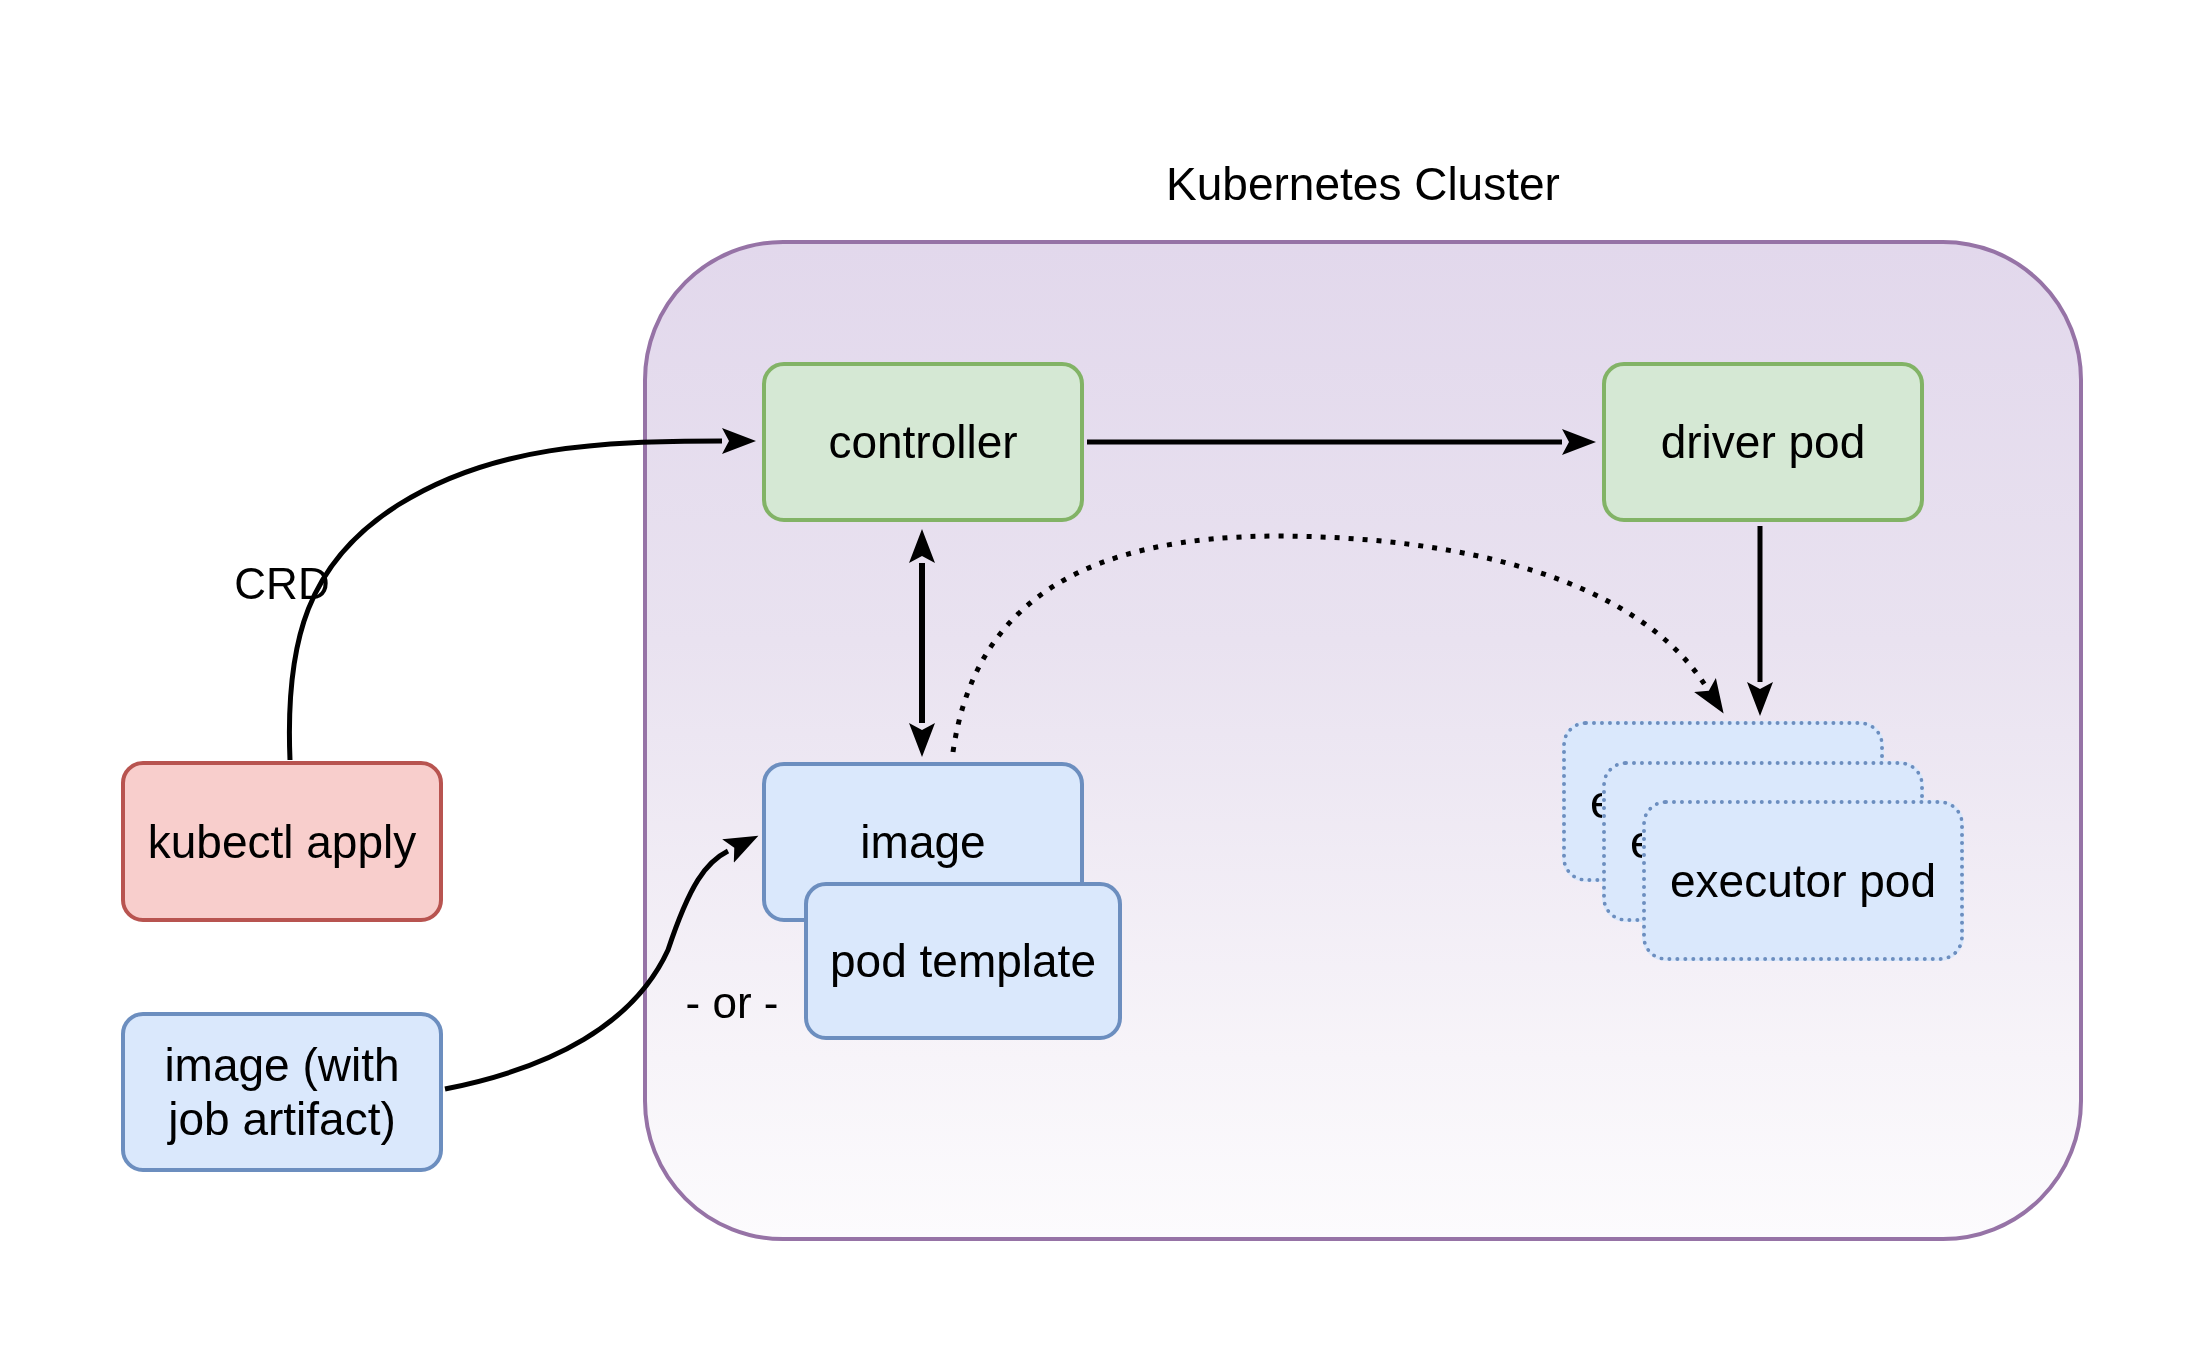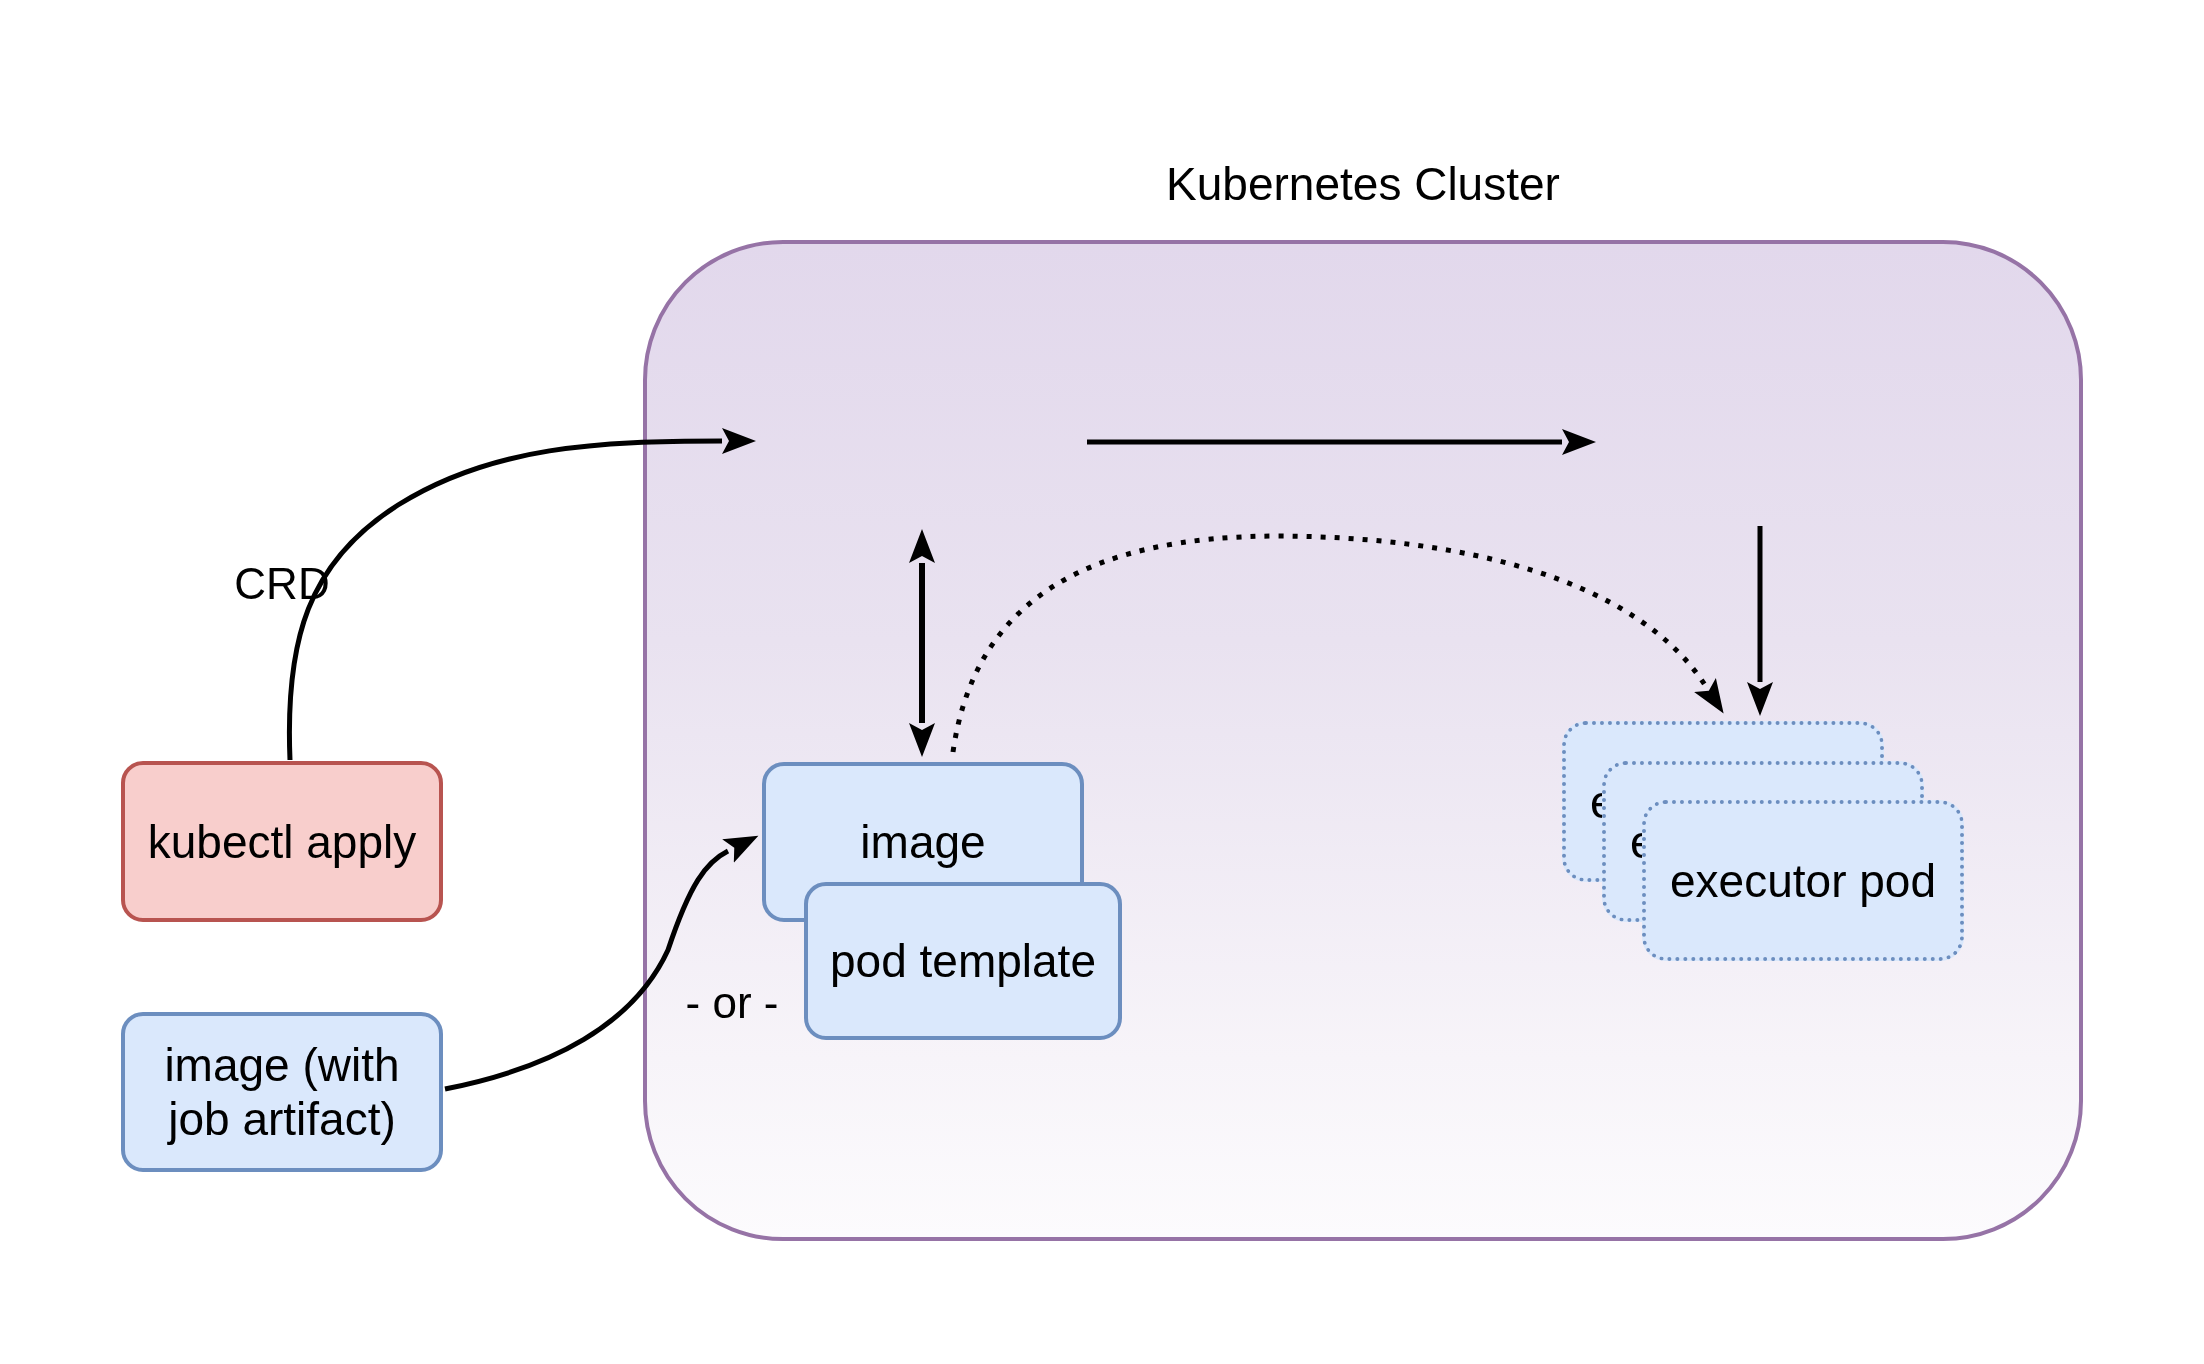--- a/index.html
+++ b/index.html
@@ -69,21 +69,27 @@
   <div class="cluster"></div>
 
   <div class="node red node-kubectl">
     <span class="lbl">kubectl apply</span>
   </div>
 
   <div class="node blue node-artifact">
     <span class="lbl">image (with job artifact)</span>
   </div>
 
+  <div class="node green node-controller">
+    <span class="lbl">controller</span>
+  </div>
 
+  <div class="node green node-driver">
+    <span class="lbl">driver pod</span>
+  </div>
 
   <div class="node blue node-image">
     <span class="lbl">image</span>
   </div>
 
   <div class="node blue node-podtemplate">
     <span class="lbl">pod template</span>
   </div>
 
   <div class="node exec exec-back">

